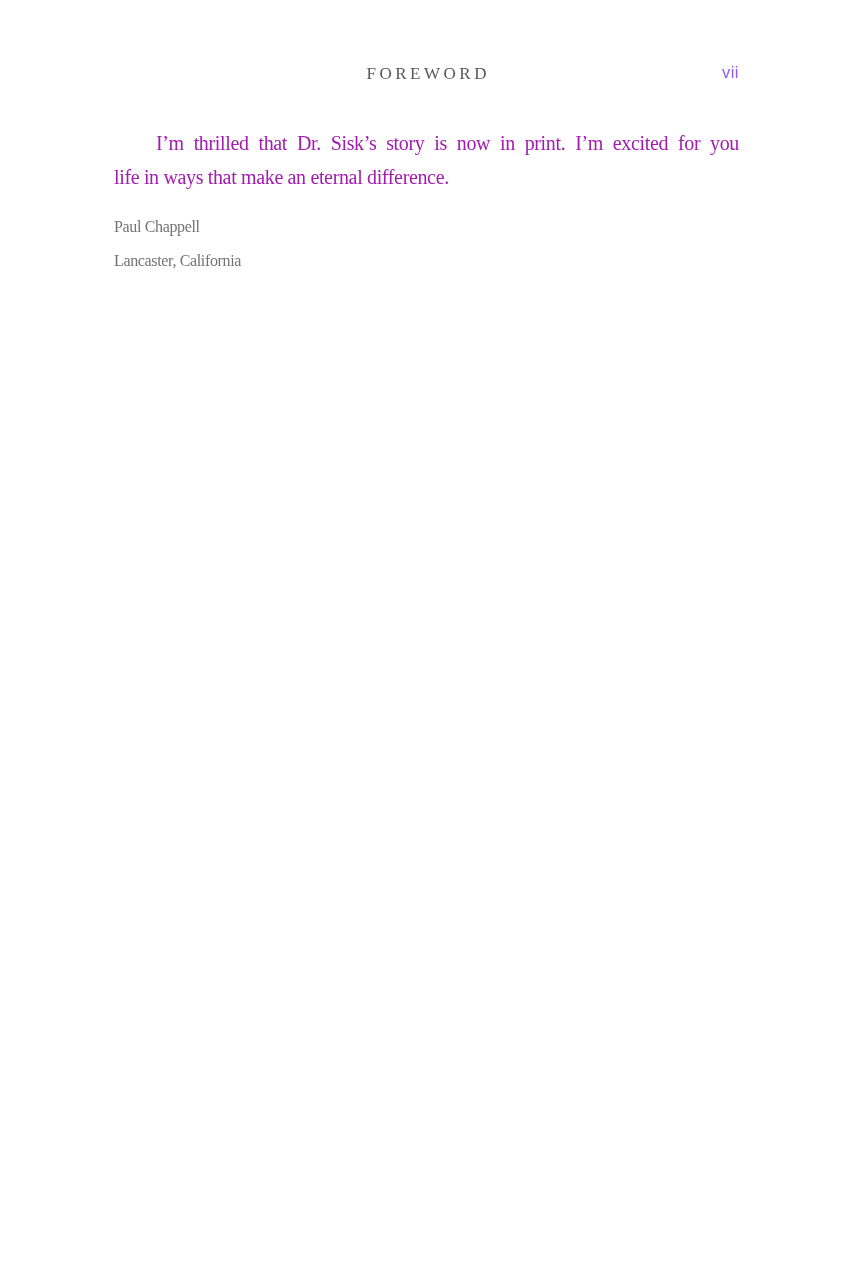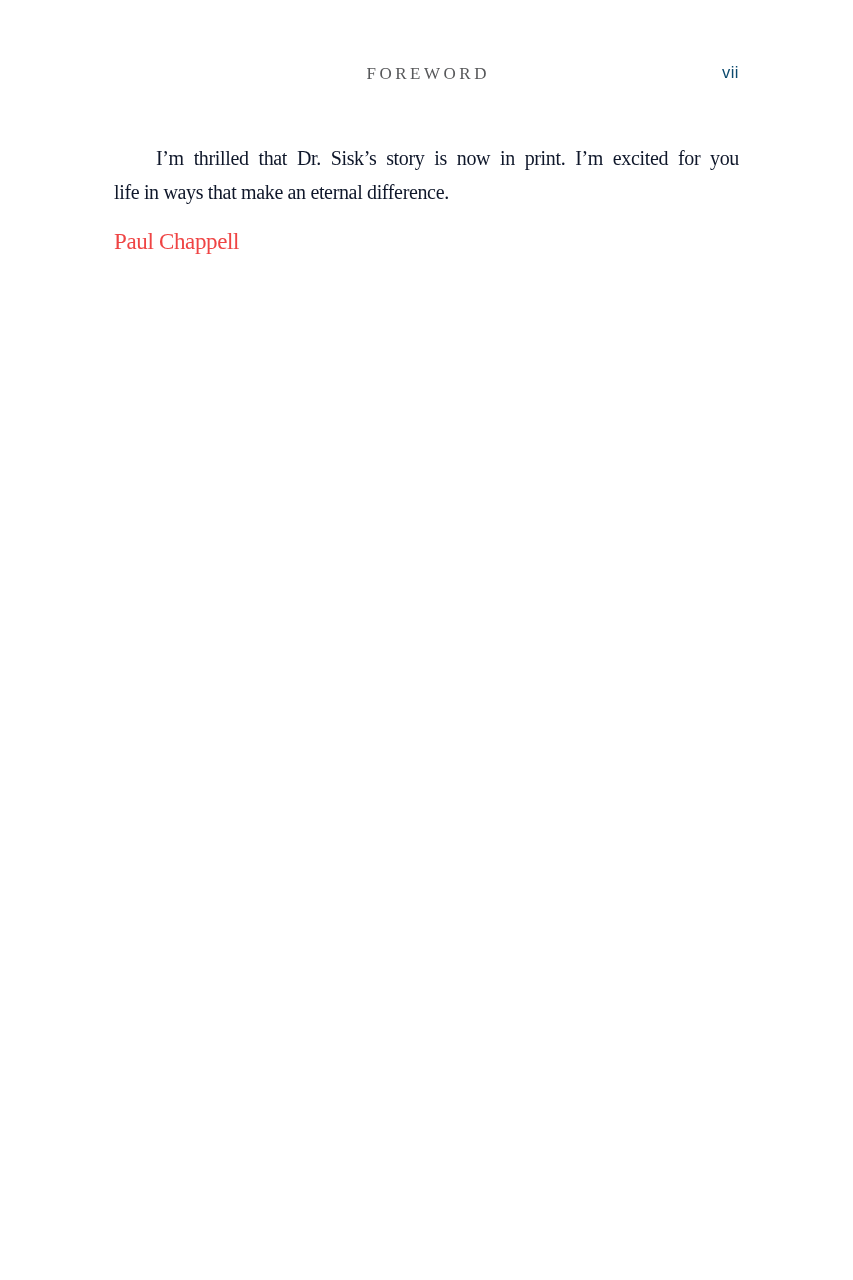--- a/index.html
+++ b/index.html
@@ -34,44 +34,44 @@
     margin: 0 -114px;
     text-indent: 3.5px; 
   }
   .running-head .folio {
     position: absolute;
     top: -2px;
     right: 0;
     font-family: "Liberation Sans", sans-serif;
     font-size: 16.5px;
     line-height: 22px;
-    color: #0c4a6e;
+    color: #8b5cf6;
     letter-spacing: 0.5px;
   }
   
   .text-block {
-    margin-top: 56px;
+    margin-top: 41px;
     width: 625px;
-    color: #0f172a;
+    color: #a21caf;
     font-size: 20px;
     line-height: 34px;
     letter-spacing: -0.35px;
   }
   .jline {
     text-align: justify;
     text-align-last: justify;
     white-space: normal;
   }
   .jline.first { text-indent: 42px; }
   .jline.last  { text-align: right; text-align-last: left; }
   
   .signature {
     margin-top: 16px;
-    color: #ef4444;
-    font-size: 23px;
+    color: #737373;
+    font-size: 16px;
     line-height: 34px;
     letter-spacing: -0.35px;
   }
 </style>
 </head>
 <body>
 
 <div class="page">
 
   <header class="running-head">
@@ -79,15 +79,16 @@
     <span class="folio">vii</span>
   </header>
 
   <main class="text-block">
     <div class="jline first">I’m thrilled that Dr. Sisk’s story is now in print. I’m excited for you</div>
     <div class="jline last">life in ways that make an eternal difference.</div>
   </main>
 
   <div class="signature">
     <div>Paul Chappell</div>
+    <div>Lancaster, California</div>
   </div>
 
 </div>
 
 </body></html>

